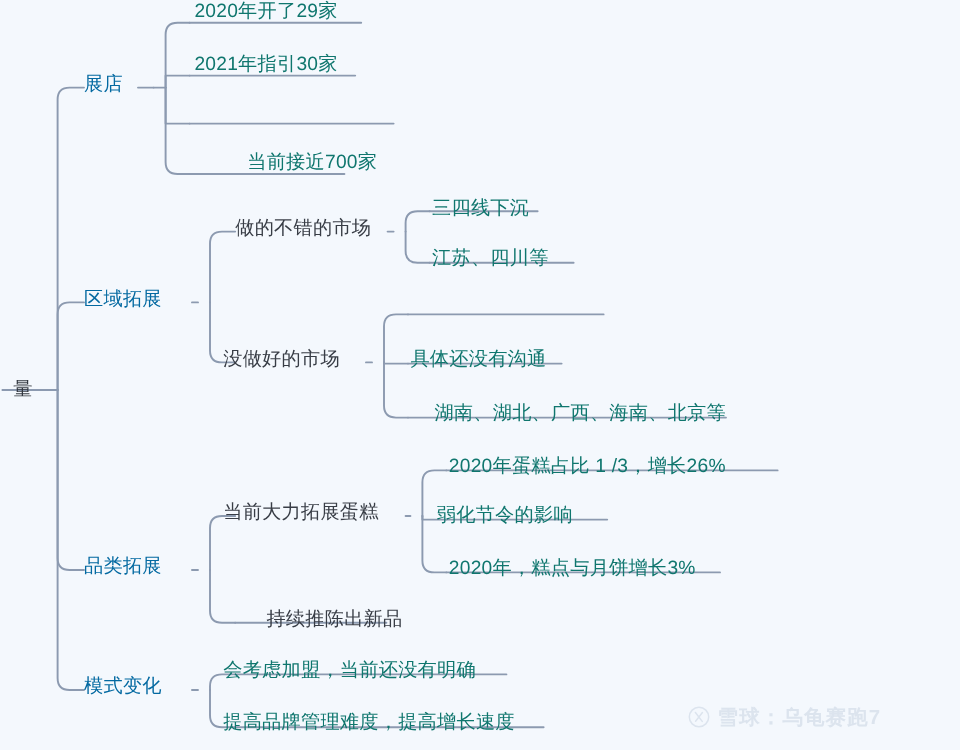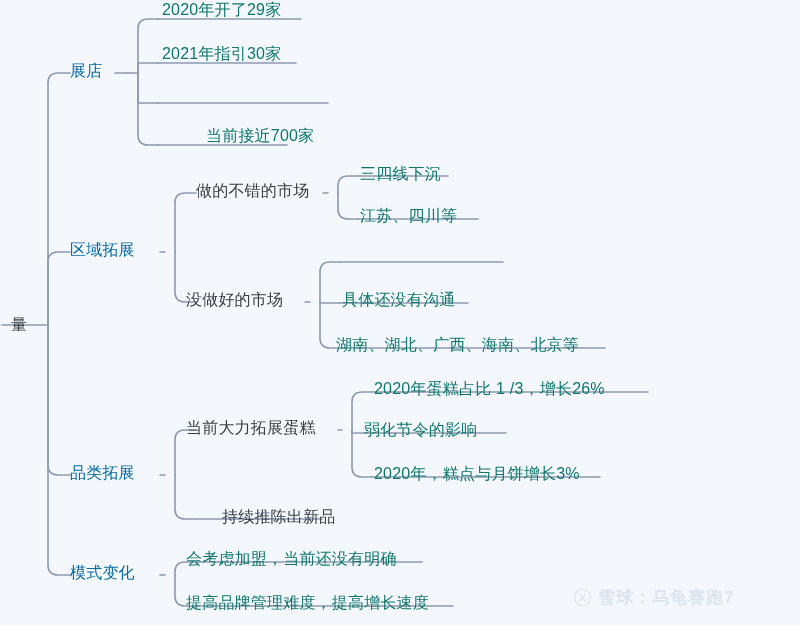--- a/index.html
+++ b/index.html
@@ -157,21 +157,21 @@
 
   <div class="node node-leaf" style="left:360px; top:166px;">三四线下沉</div>
 
   <div class="node node-leaf" style="left:360px; top:208px;">江苏、四川等</div>
 
   <div class="node node-l2" style="left:186px; top:292px;">没做好的市场</div>
 
 
   <div class="node node-leaf" style="left:342px; top:292px;">具体还没有沟通</div>
 
-  <div class="node node-leaf" style="left:336px; top:337px;">湖南、湖北、广西、海南、北京等</div>
+  <div class="node node-leaf" style="left:362px; top:337px;">湖南、湖北、广西、海南、北京等</div>
 
   <div class="node node-l2" style="left:186px; top:420px;">当前大力拓展蛋糕</div>
 
   <div class="node node-leaf" style="left:374px; top:381px;">2020年蛋糕占比 1 /3，增长26%</div>
 
   <div class="node node-leaf" style="left:364px; top:422px;">弱化节令的影响</div>
 
   <div class="node node-leaf" style="left:374px; top:466px;">2020年，糕点与月饼增长3%</div>
 
   <div class="node node-l2" style="left:186px; top:509px;margin-left:36px;">持续推陈出新品</div>

